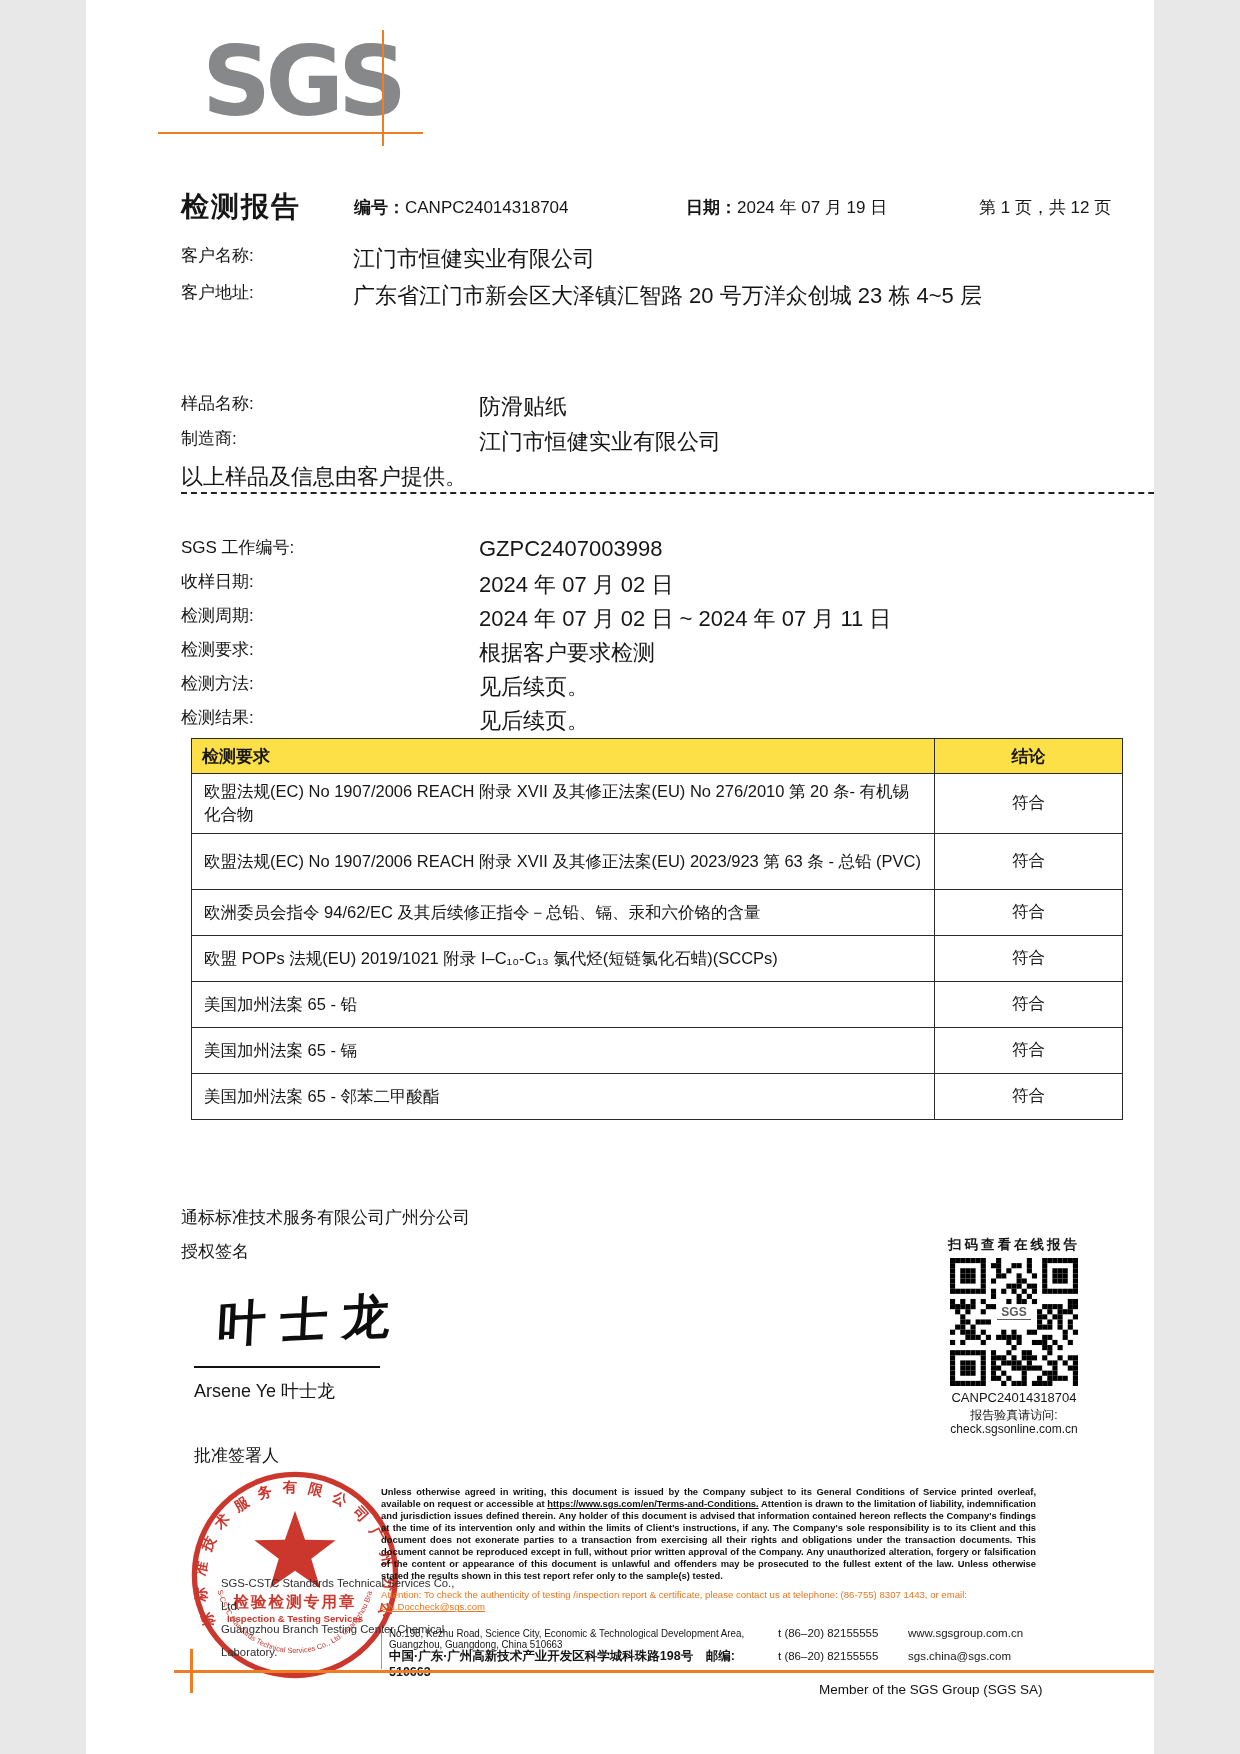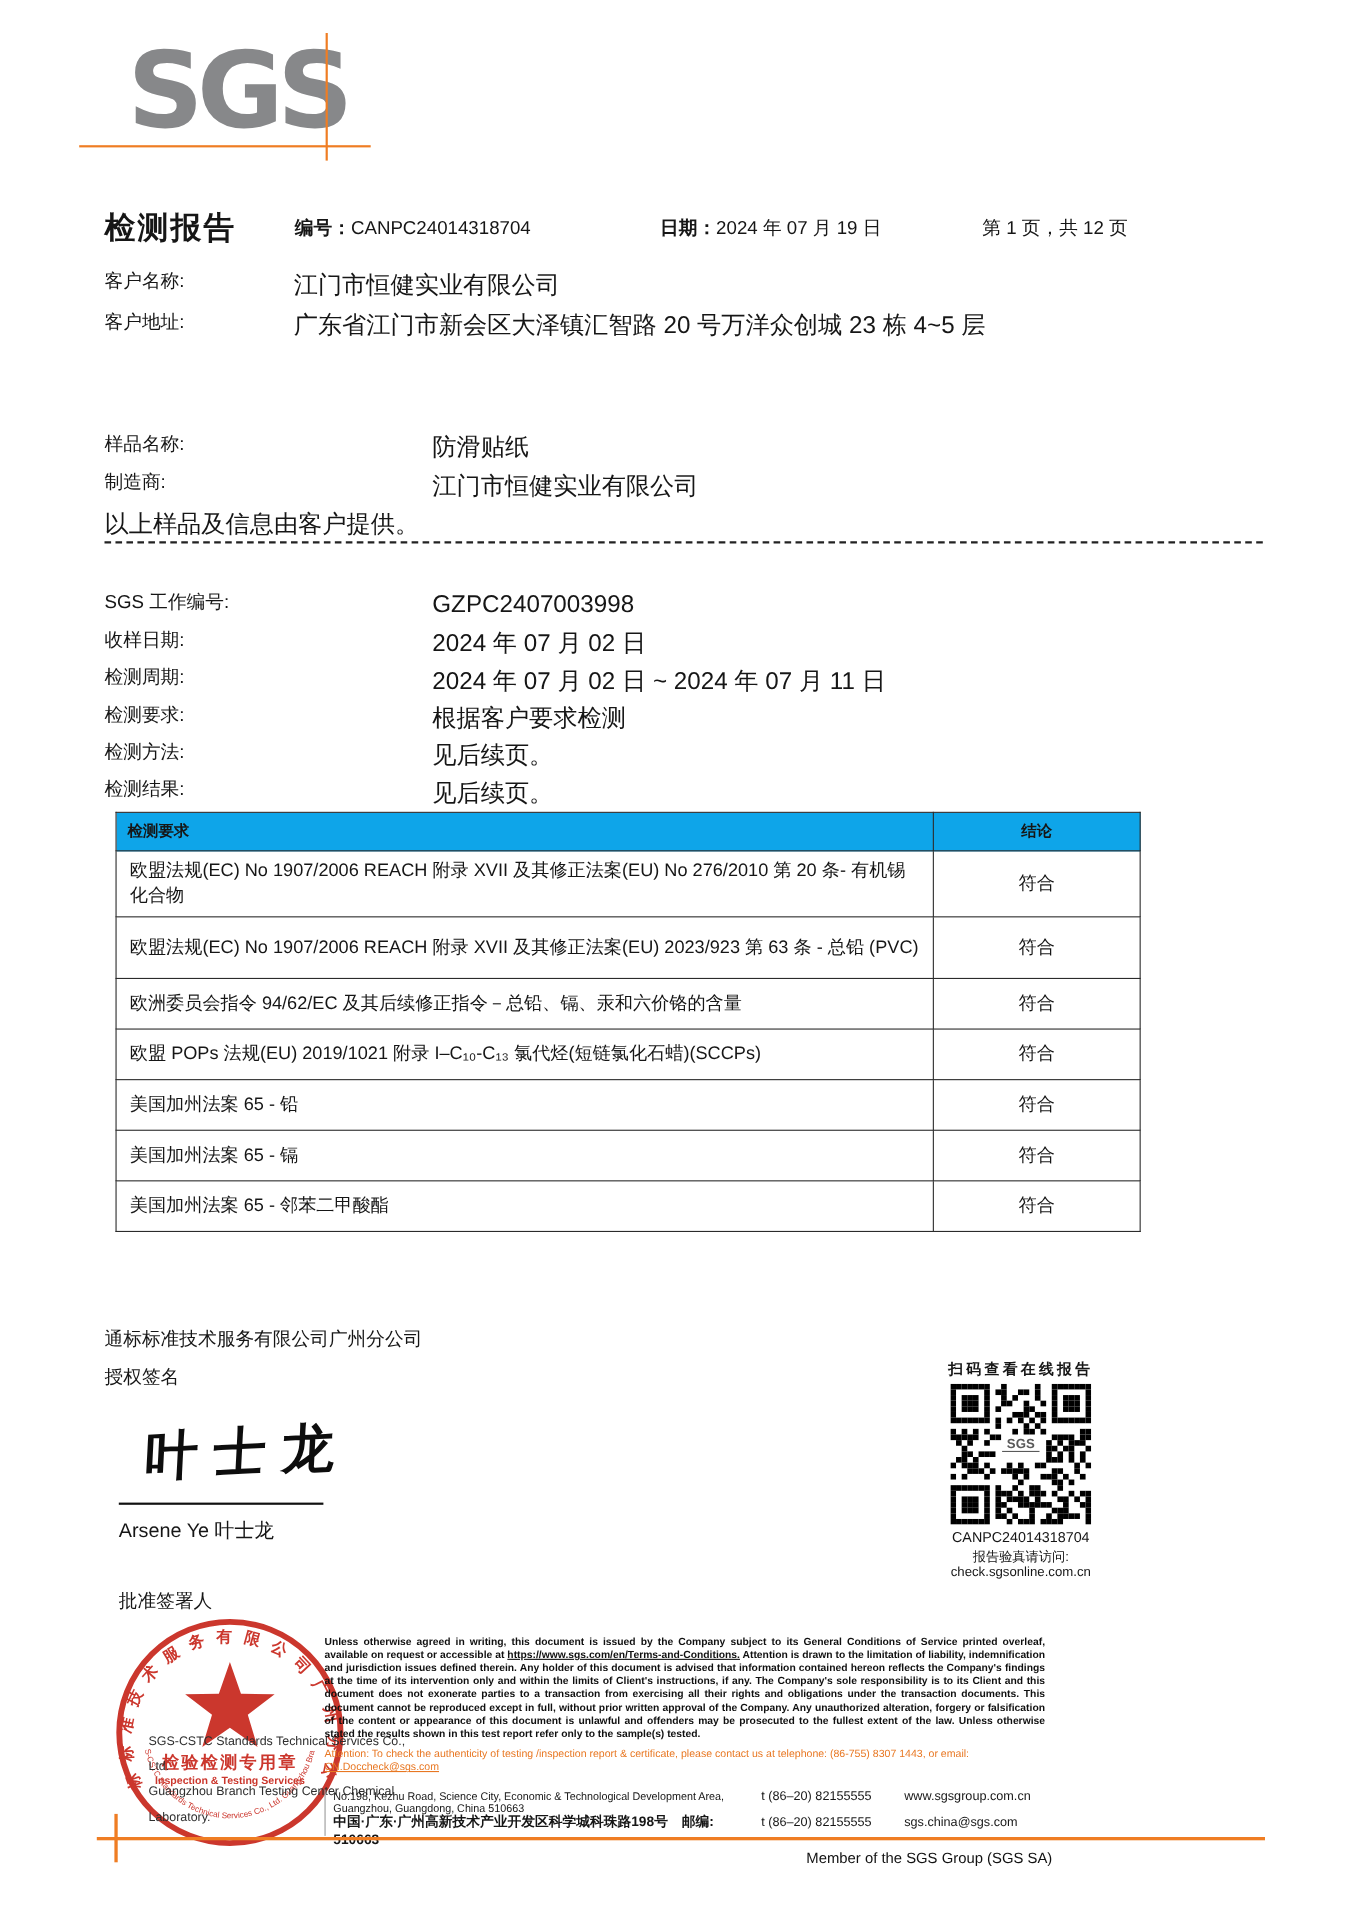--- a/index.html
+++ b/index.html
@@ -1,17 +1,17 @@
 <!DOCTYPE html>
 <html><head>
 <meta charset="utf-8">
 <style>
   html,body{margin:0;padding:0;background:#e8e8e8;}
   .page{
-    position:relative;width:1240px;height:1754px;background:#ffffff;margin:0 auto;
+    position:relative;width:1068px;height:1754px;background:#ffffff;margin:0 auto;
     font-family:"Liberation Sans","DejaVu Sans",sans-serif;color:#161616;overflow:hidden;
   }
   .abs{position:absolute;}
 
   
   .logo-text{position:absolute;left:116px;top:34px;font-size:96px;font-weight:bold;
     color:#87888a;letter-spacing:-6px;line-height:1;font-family:"DejaVu Sans",sans-serif;}
   .logo-vline{position:absolute;left:296px;top:30px;width:2px;height:116px;background:#ef7d23;}
   .logo-hline{position:absolute;left:72px;top:132px;width:265px;height:2px;background:#ef7d23;}
 
@@ -22,21 +22,21 @@
 
   .lbl{font-size:17px;}
   .val{font-size:22px;}
 
   .dashed-sep{position:absolute;left:95px;top:492px;width:1053px;border-top:2px dashed #222;}
 
   
   table.results{position:absolute;left:105px;top:738px;width:932px;border-collapse:collapse;
     font-size:16.5px;}
   table.results th,table.results td{border:1.6px solid #2b2b2b;}
-  table.results th{background:#0ea5e9;text-align:left;padding:5px 10px;height:24px;font-size:14px;}
+  table.results th{background:#fde047;text-align:left;padding:5px 10px;height:24px;font-size:17px;}
   table.results th.concl{text-align:center;width:167px;}
   table.results td.req{padding:6px 12px;line-height:1.42;}
   table.results td.concl{text-align:center;}
   tr.r2{height:56px;} tr.r1{height:46px;}
 
   
   .company-line{position:absolute;left:95px;top:1206px;font-size:17px;}
   .auth-line{position:absolute;left:95px;top:1240px;font-size:17px;}
   .handsig{position:absolute;left:132px;top:1288px;font-size:48px;font-weight:bold;
     font-family:"DejaVu Serif",serif;letter-spacing:14px;transform:rotate(-3deg) skewX(-6deg);color:#0d0d0d;}

